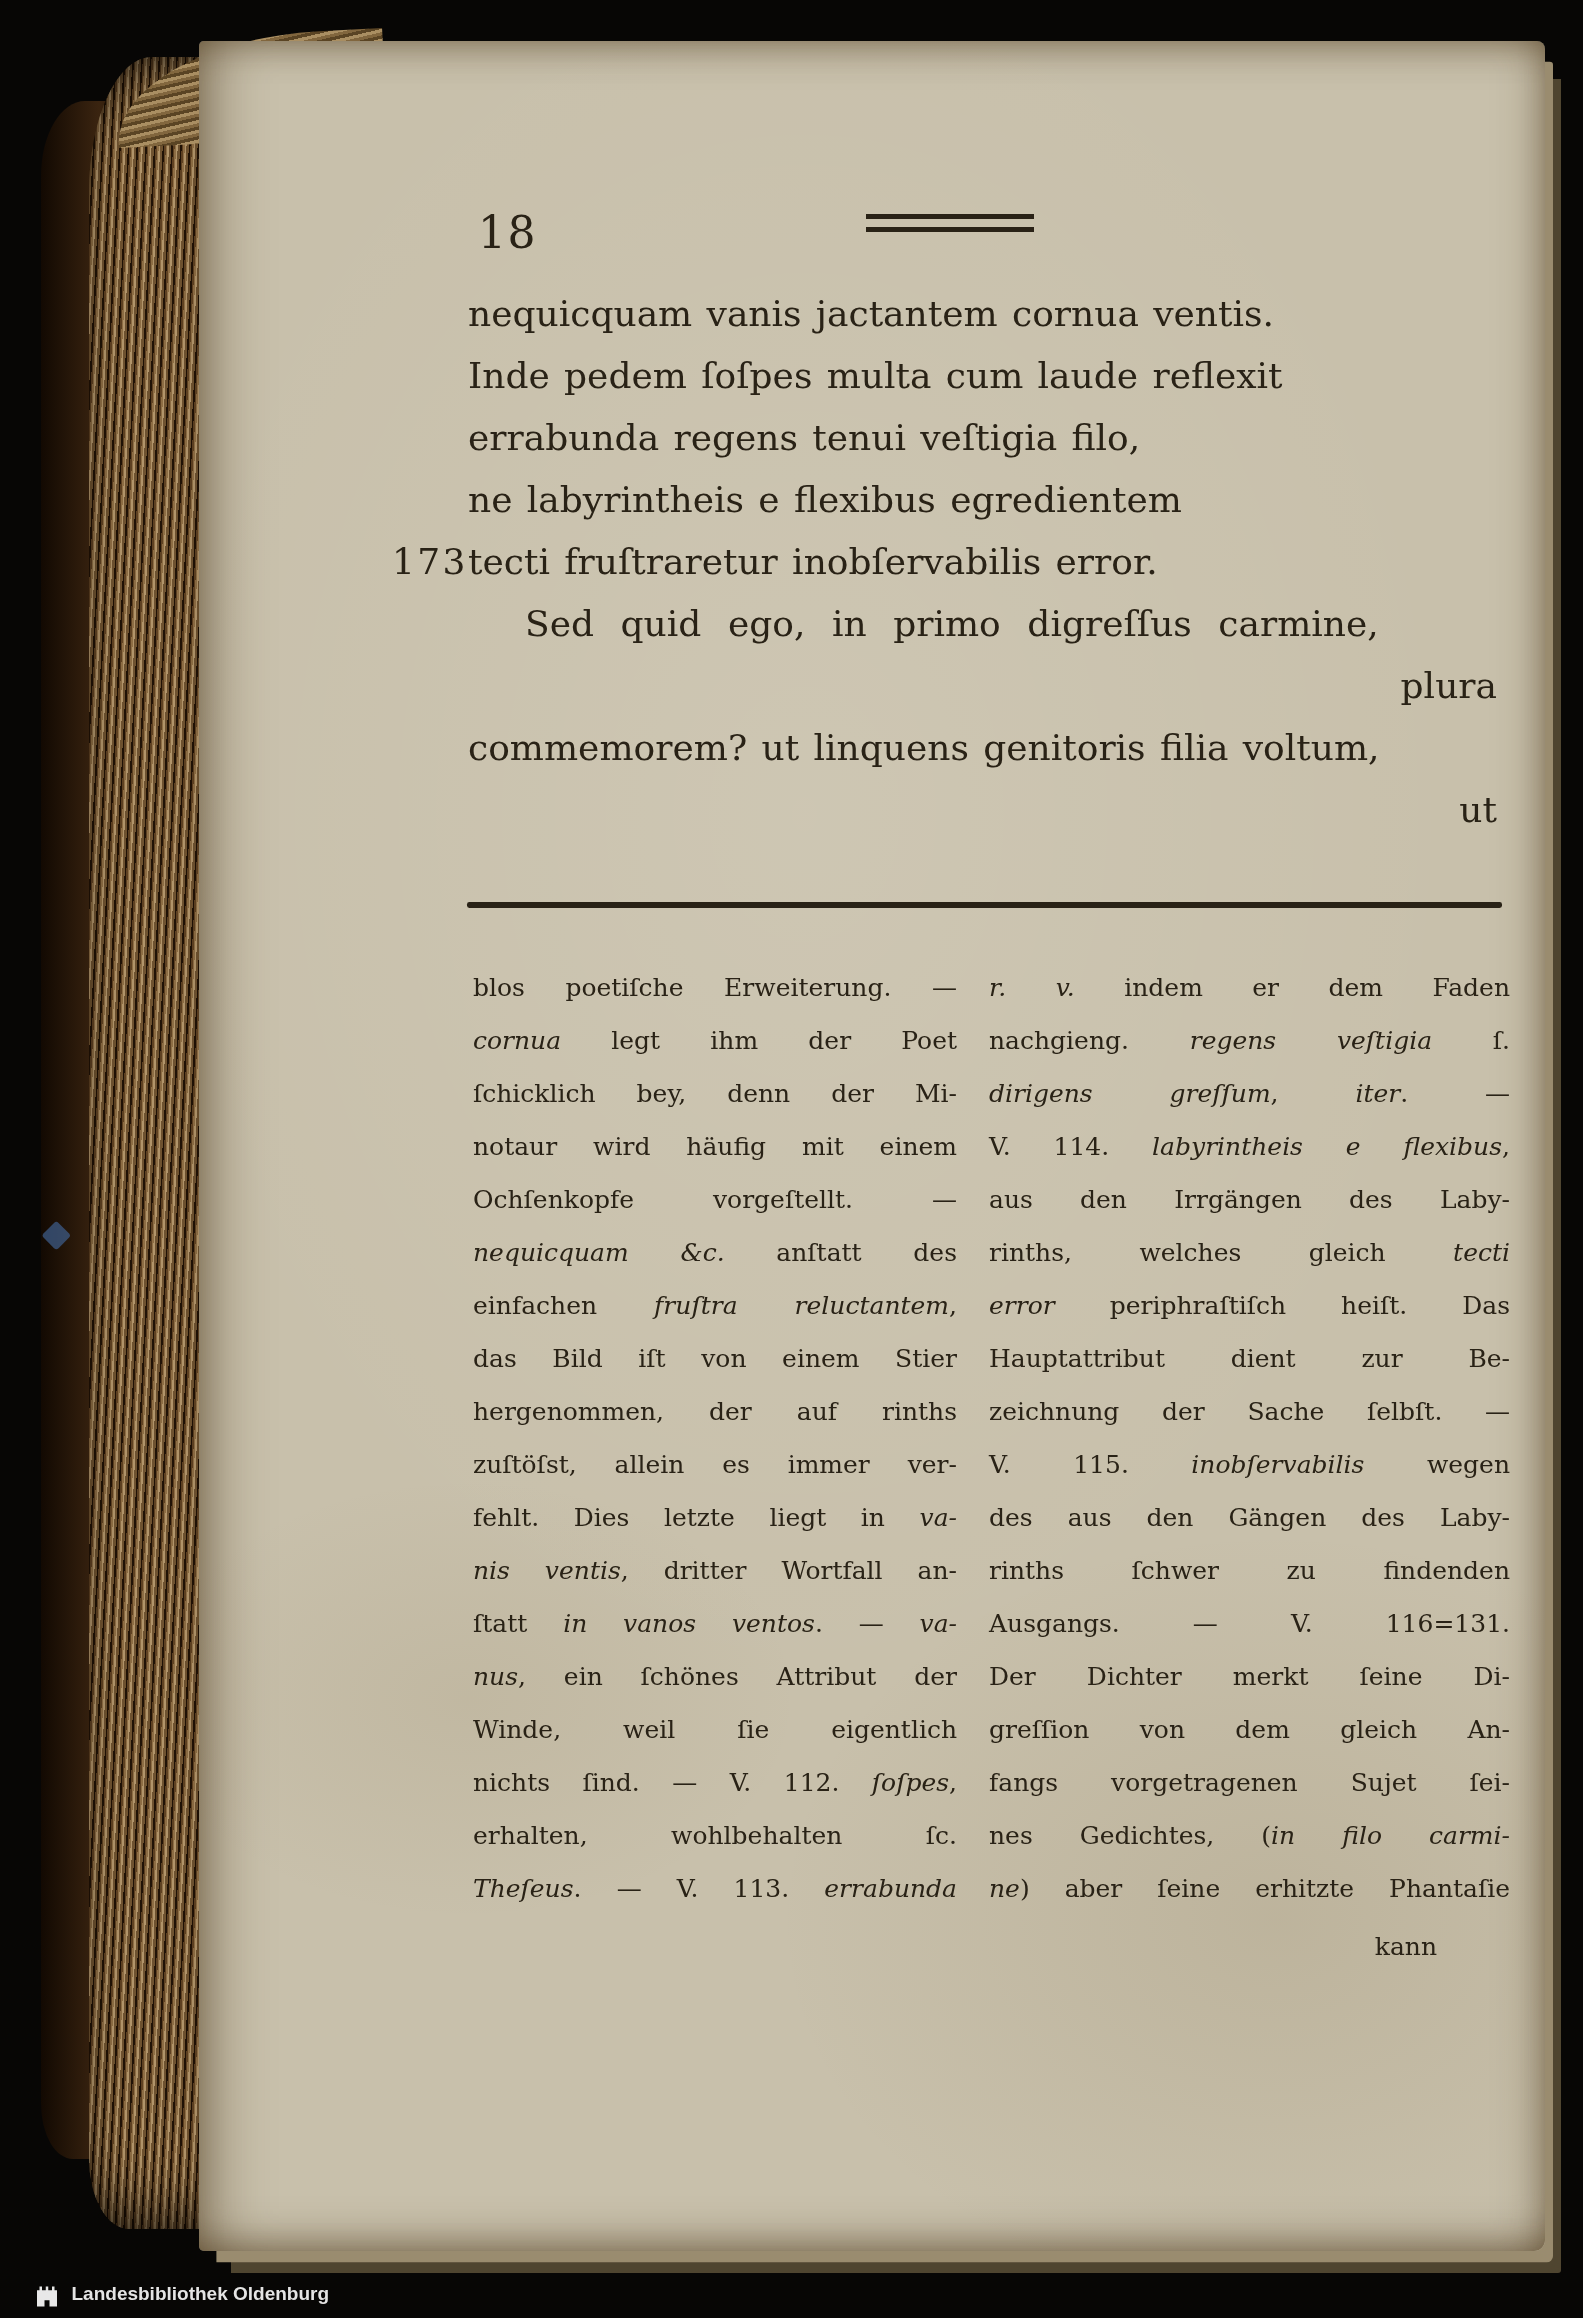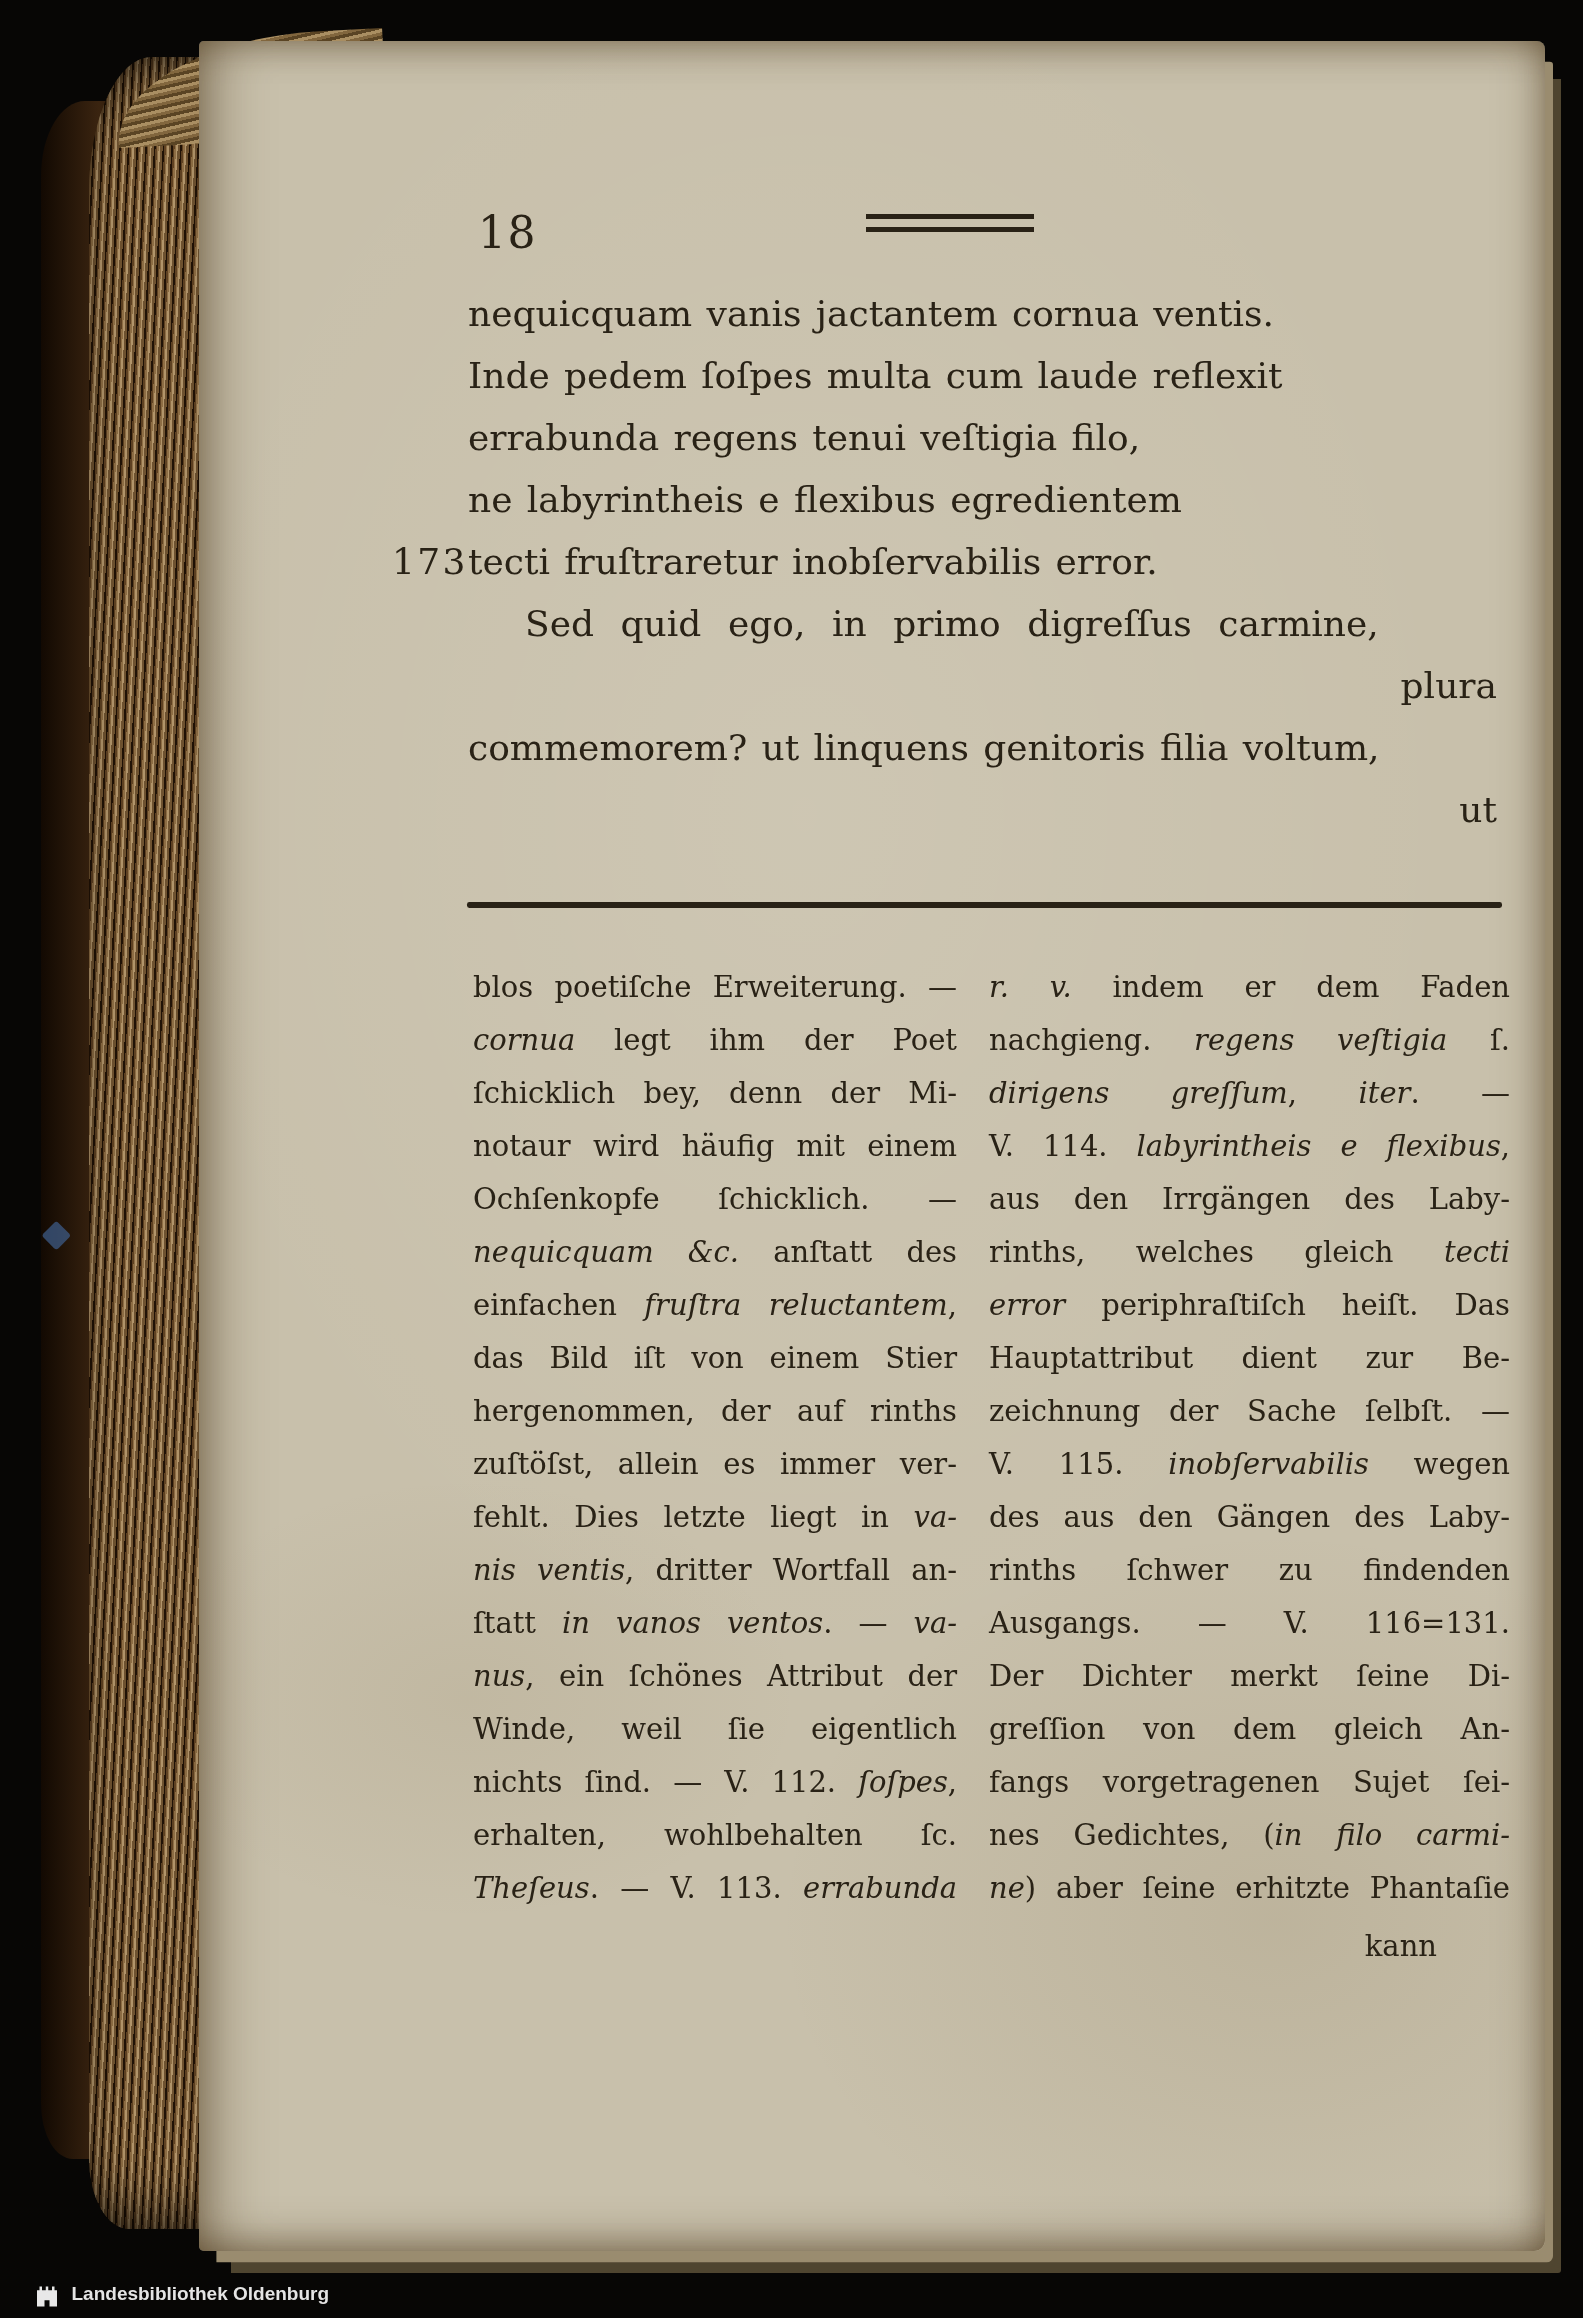--- a/index.html
+++ b/index.html
@@ -64,21 +64,21 @@
   }
   .vline{position:relative;white-space:nowrap}
   .vline.indent{padding-left:57px;word-spacing:.42em}
   .vline.right{text-align:right;padding-right:24px}
   .vnum{position:absolute;left:-76px;letter-spacing:2.4px}
 
   .rule{position:absolute;left:268px;top:861px;width:1035px;height:5.5px;background:#292216;border-radius:2.4px}
 
   .commentary{
     position:absolute;left:274px;top:920px;display:flex;gap:32px;
-    font-size:29px;line-height:53px;
+    font-size:25px;line-height:53px;
   }
   .col.left{width:484px}
   .col.right{width:521px}
   .cline{text-align:justify;text-align-last:justify}
   .cline i{font-style:italic}
   .catchword{text-align:right;padding-right:73px;line-height:63px}
 
   
   .watermark{
     position:absolute;left:32px;top:2275px;height:38px;
@@ -113,21 +113,21 @@
       </div>
 
     <div class="rule"></div>
 
     <div class="commentary">
       <div class="col left">
           <div class="cline">blos poetiſche Erweiterung. —</div>
           <div class="cline"><i>cornua</i> legt ihm der Poet</div>
           <div class="cline">ſchicklich bey, denn der Mi-</div>
           <div class="cline">notaur wird häufig mit einem</div>
-          <div class="cline">Ochſenkopfe ſchicklich. —</div>
+          <div class="cline">Ochſenkopfe vorgeſtellt. —</div>
           <div class="cline"><i>nequicquam &amp;c.</i> anſtatt des</div>
           <div class="cline">einfachen <i>fruſtra reluctantem</i>,</div>
           <div class="cline">das Bild iſt von einem Stier</div>
           <div class="cline">hergenommen, der auf rinths</div>
           <div class="cline">zuſtöſst, allein es immer ver-</div>
           <div class="cline">fehlt. Dies letzte liegt in <i>va-</i></div>
           <div class="cline"><i>nis ventis</i>, dritter Wortfall an-</div>
           <div class="cline">ſtatt <i>in vanos ventos</i>. — <i>va-</i></div>
           <div class="cline"><i>nus</i>, ein ſchönes Attribut der</div>
           <div class="cline">Winde, weil ſie eigentlich</div>

